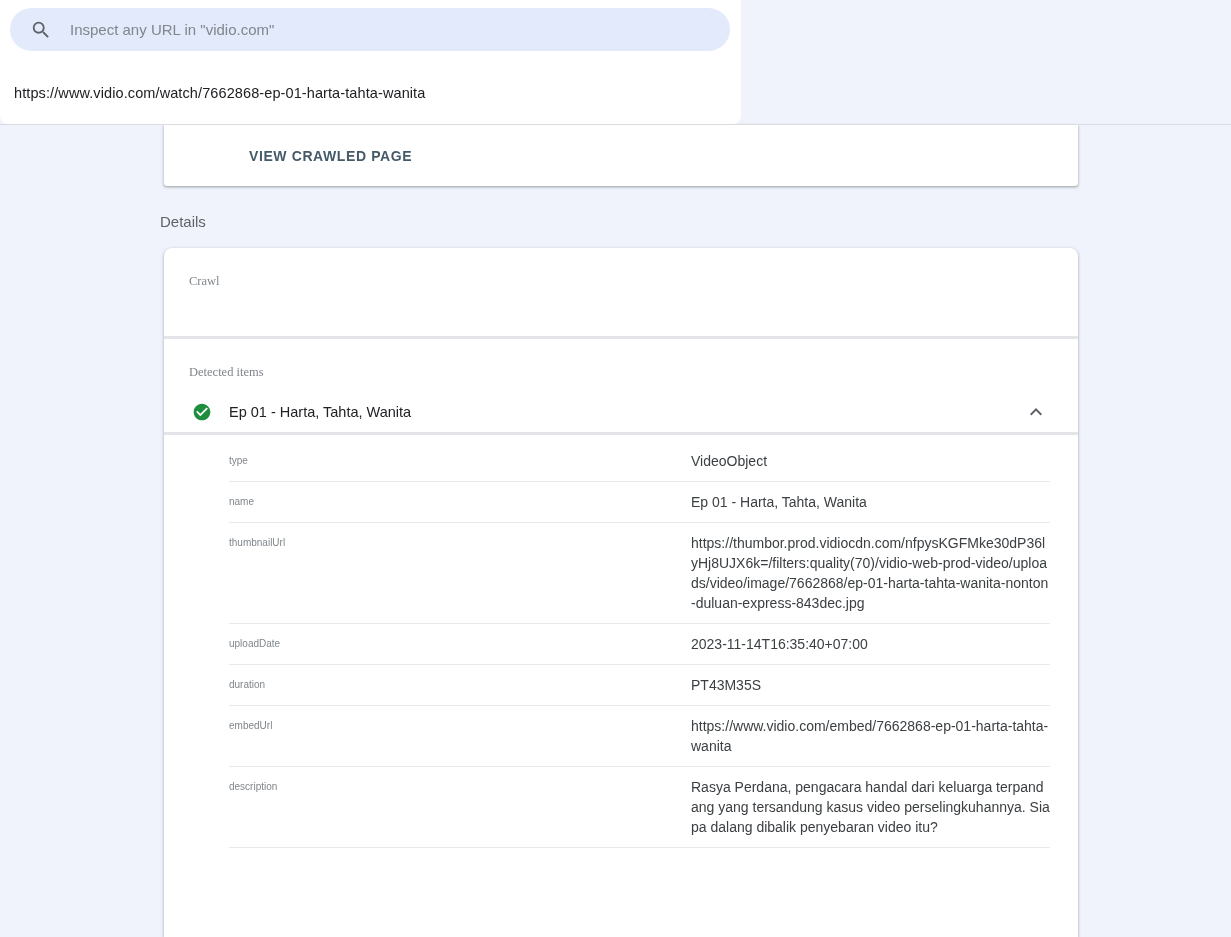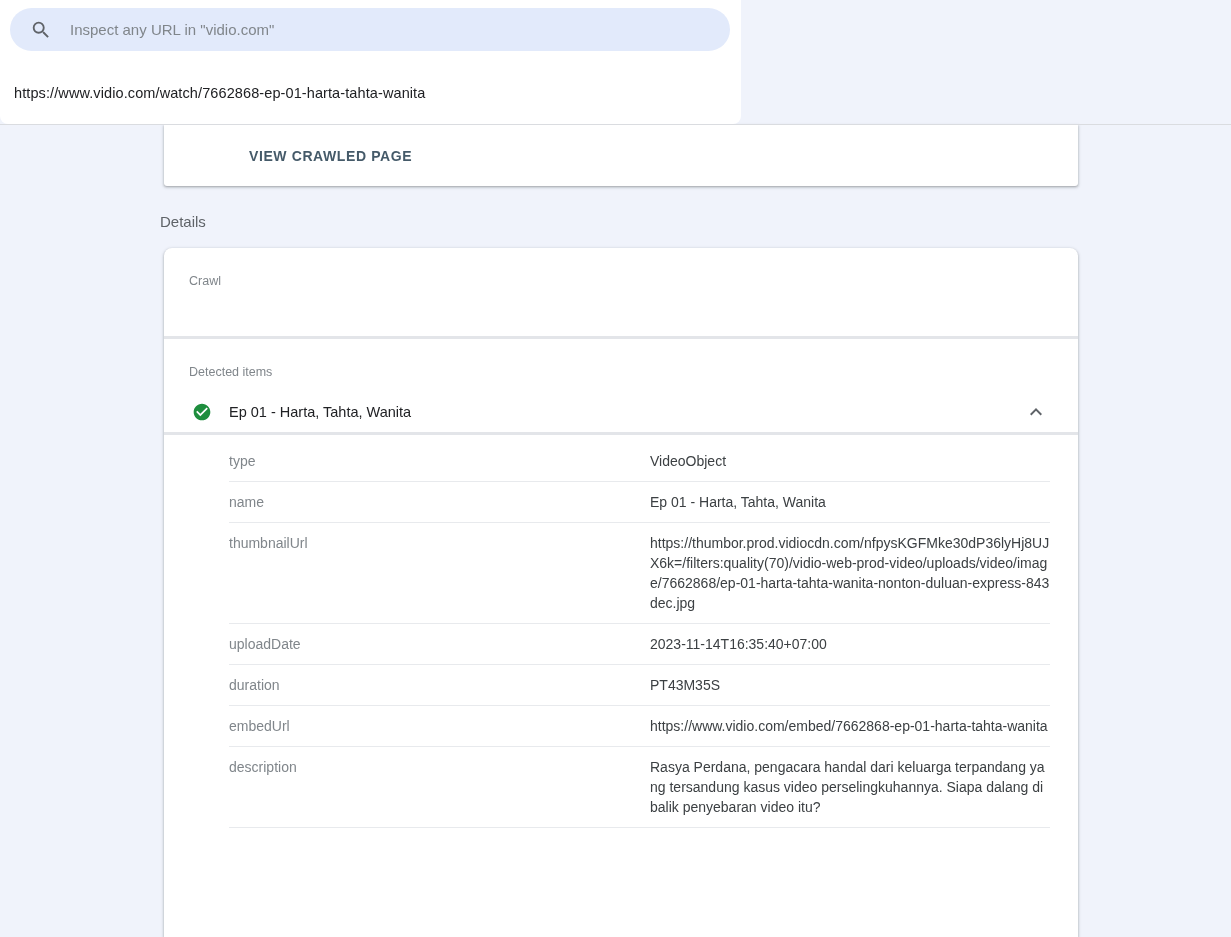--- a/index.html
+++ b/index.html
@@ -56,21 +56,21 @@
   .details-heading {
     position:absolute; left:160px; top:213px;
     font-size:15px; color:#5f6368;
   }
   .card-details {
     top:248px; height:689px; border-radius:8px 8px 0 0; overflow:hidden;
   }
 
   
   .section-label {
-    font-size:12.5px; color:#80868b; line-height:15px;
+    font-size:12.5px; color:#80868b; line-height:15px;font-family:Liberation Serif, serif;
   }
   .sec { padding-left:25px; padding-right:30px; }
   .sec-crawl    { padding-top:26px; padding-bottom:25px; }
   .sec-detected { padding-top:26px; padding-bottom:8px; }
   .sec-crawl .section-label    { margin-bottom:22px; }
   .sec-detected .section-label { margin-bottom:20px; }
   .status-row {
     display:flex; align-items:center; padding-left:3px; cursor:pointer;
   }
   .status-row .check { width:20px; height:20px; flex-shrink:0; }
@@ -82,25 +82,26 @@
 
   
   .props { padding-top:6px; }
   .prop-row { padding:0 28px 0 65px; }
   .prop-row.highlight { background:#f2e6c7; }
   .prop-inner {
     display:flex; padding:10px 0; border-bottom:1px solid #e8eaed;
   }
   .prop-key {
     width:421px; flex-shrink:0;
-    font-size:14px; line-height:20px; color:#80868b;
+    font-size:10px; line-height:20px; color:#80868b;
   }
   .prop-val {
     flex:1; font-size:14px; line-height:20px; color:#3c4043;
     word-break:break-all;
+    margin-left:41px;
   }
 </style>
 </head>
 <body>
 
 <div class="header-line"></div>
 
 <div class="top-overlay">
   <div class="search-pill">
     <svg class="icon" viewBox="0 0 24 24">

